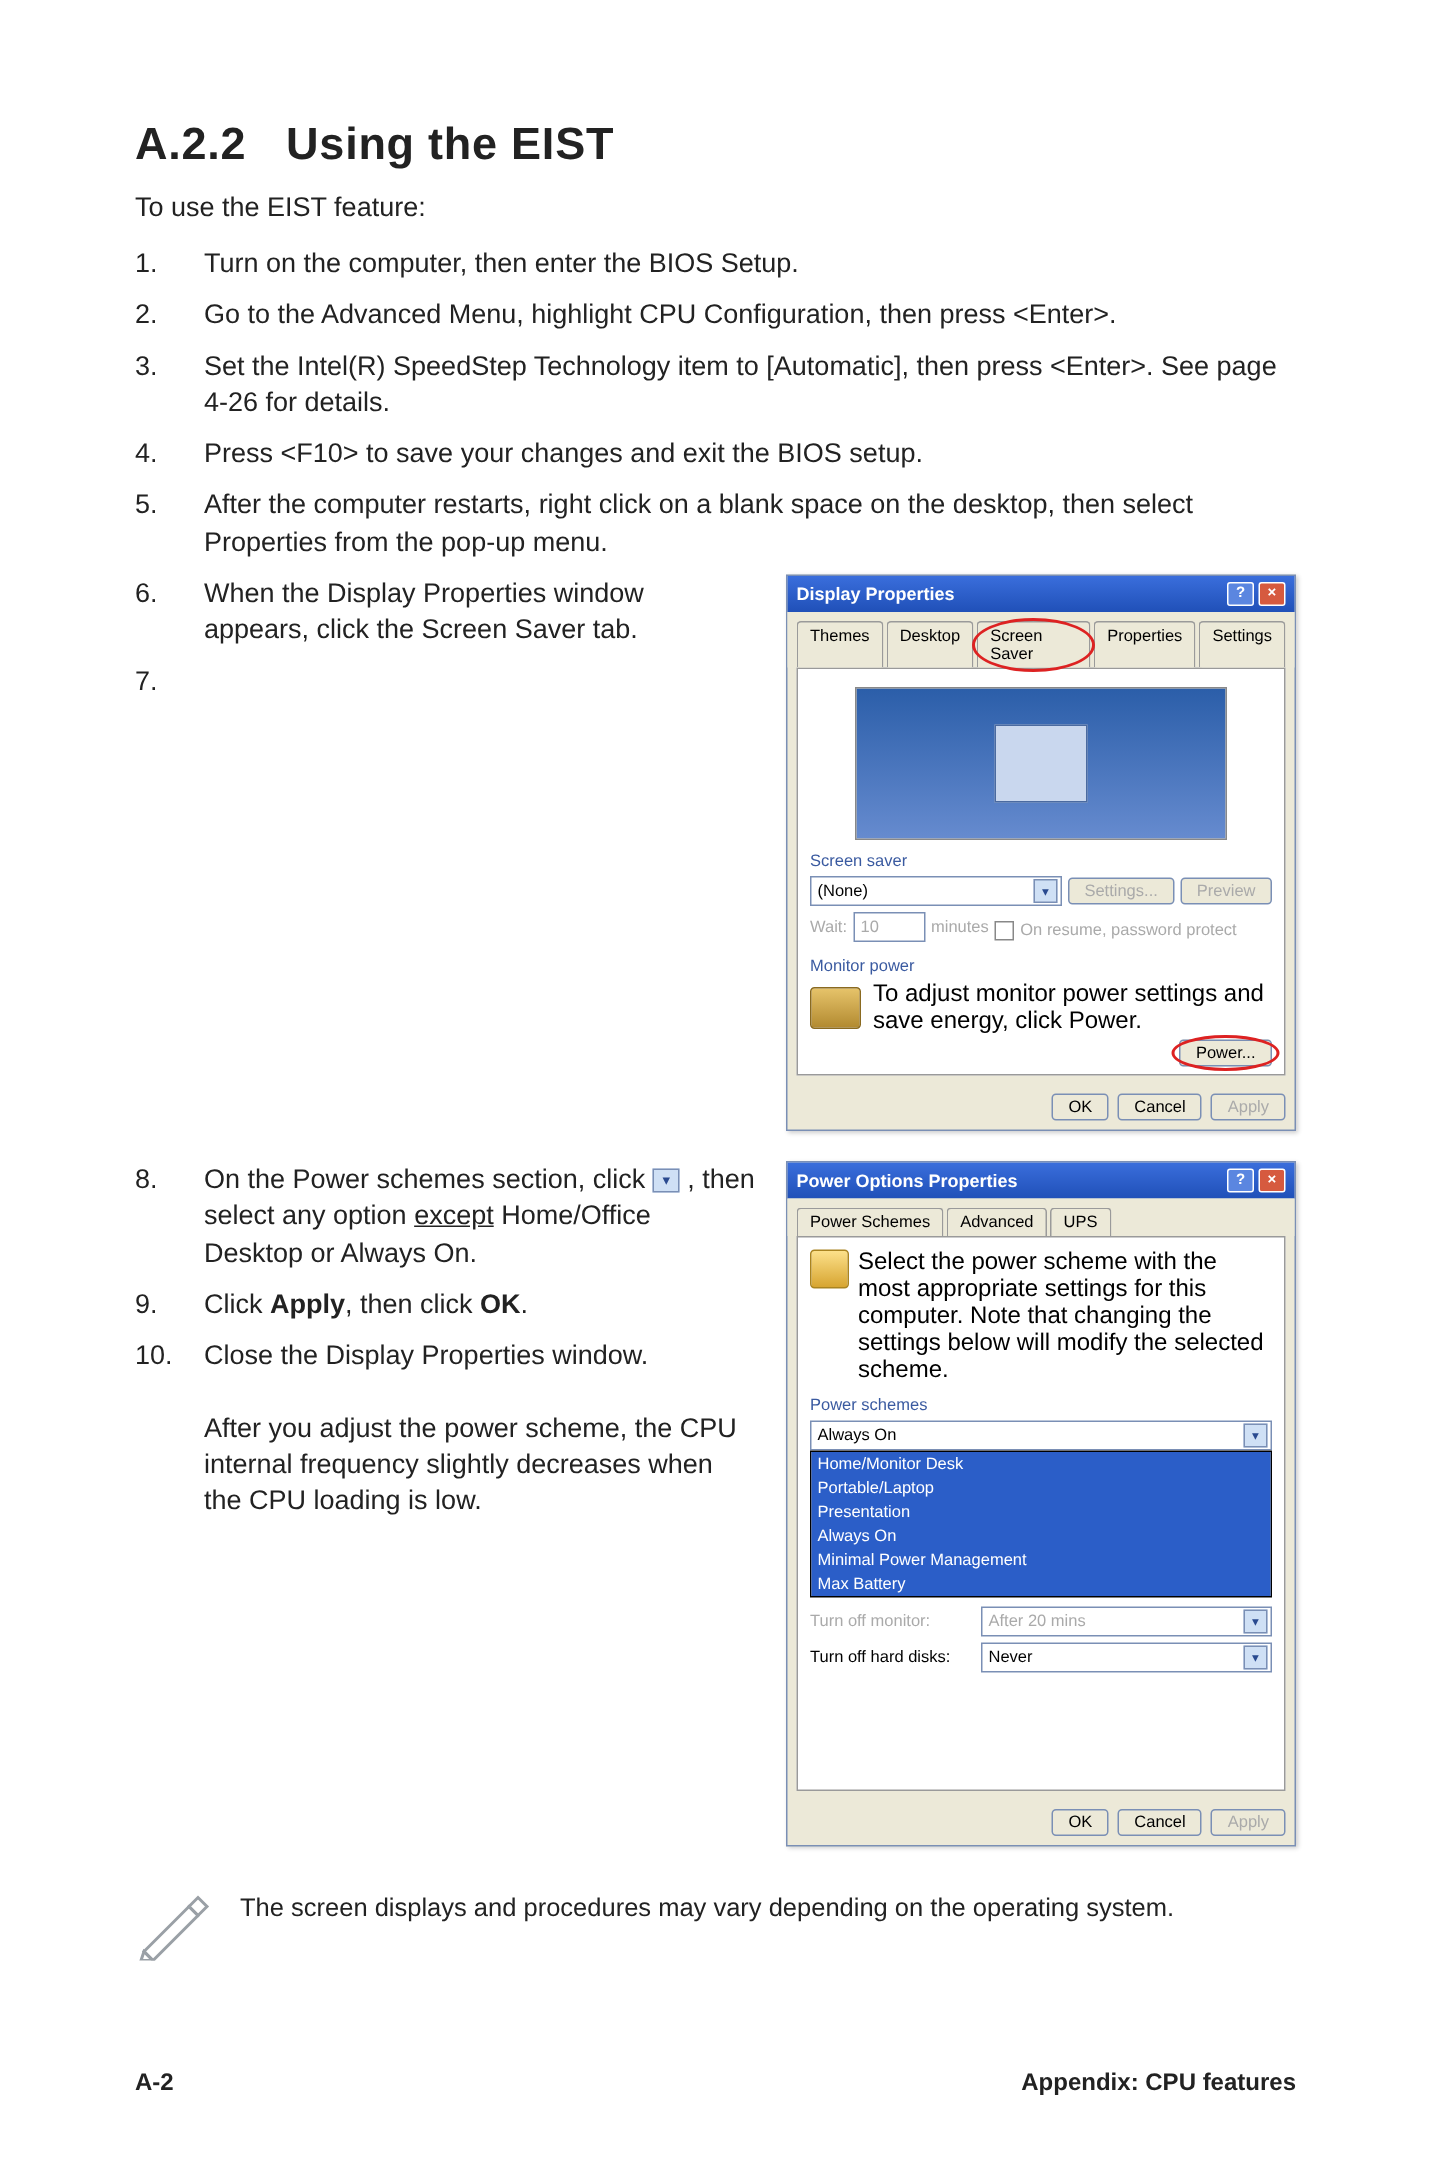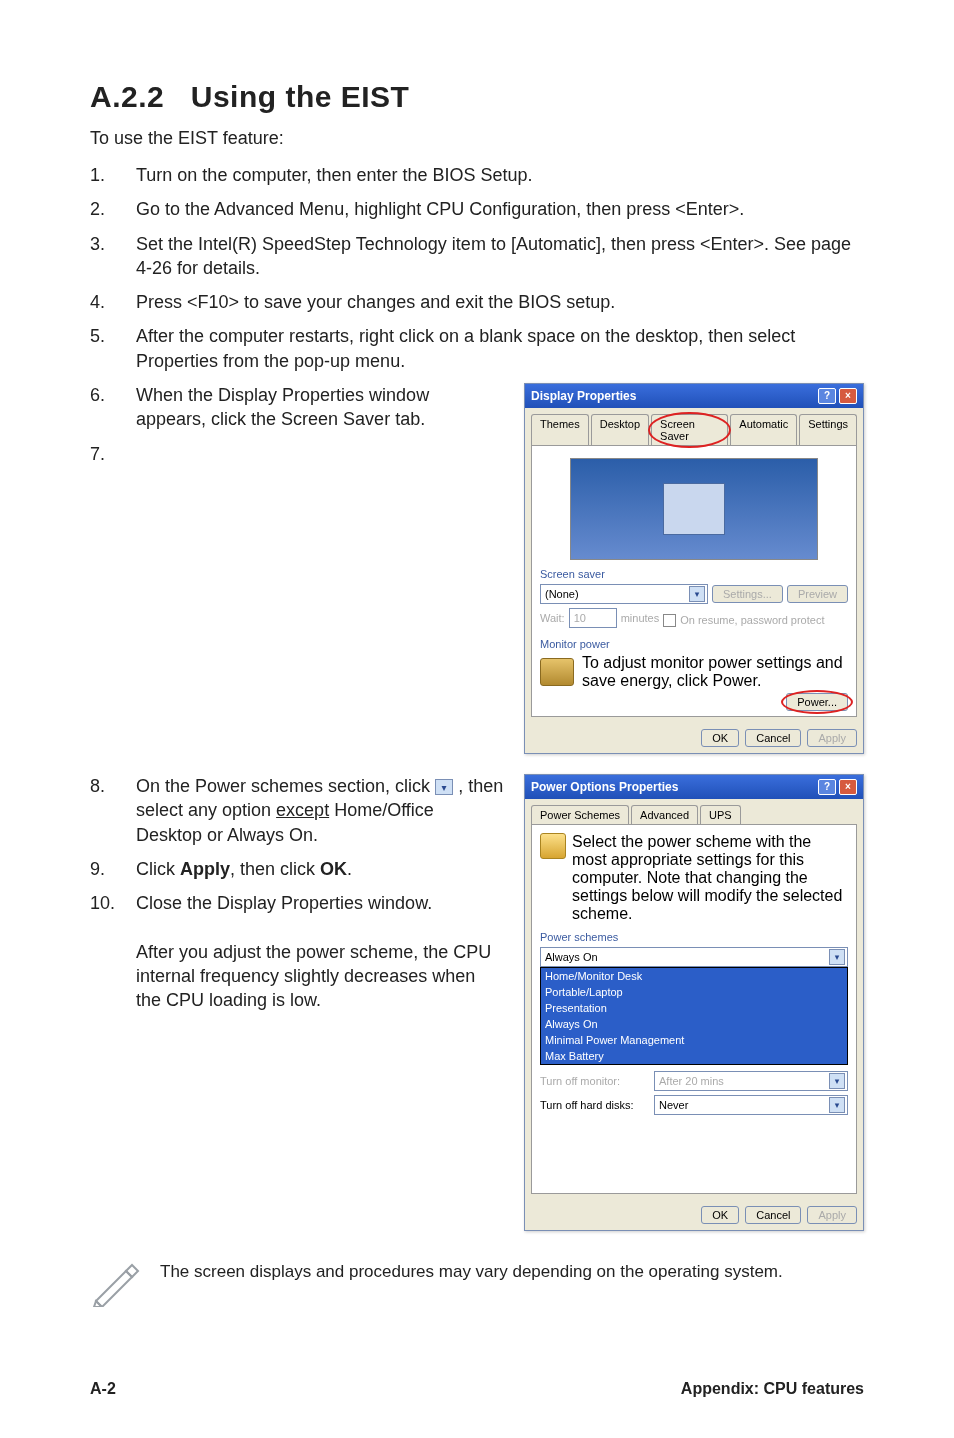--- a/index.html
+++ b/index.html
@@ -354,21 +354,21 @@
           <span>Display Properties</span>
           <span class="winbtns">
             <span class="winbtn">?</span>
             <span class="winbtn close">×</span>
           </span>
         </div>
         <div class="tabstrip">
           <div class="tab">Themes</div>
           <div class="tab">Desktop</div>
           <div class="tab active circled">Screen Saver</div>
-          <div class="tab">Automatic</div>
+          <div class="tab">Properties</div>
           <div class="tab">Settings</div>
         </div>
         <div class="tabpanel">
           <div class="preview-box">
             <div class="mini"></div>
           </div>
           <div class="fieldset-label">Screen saver</div>
           <div class="row">
             <div class="xpselect">
               <span>(None)</span>

